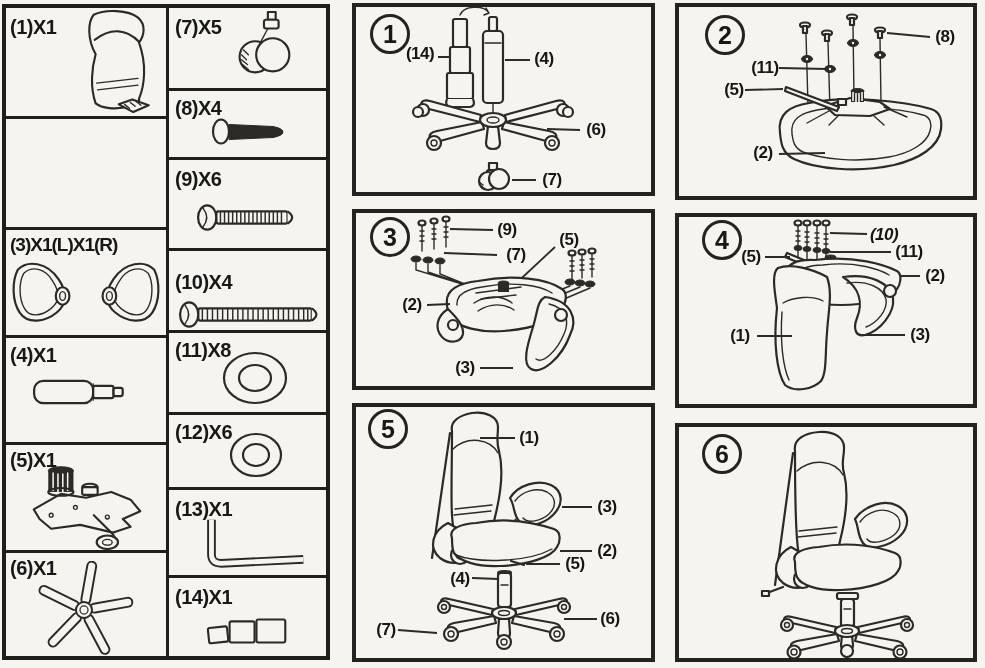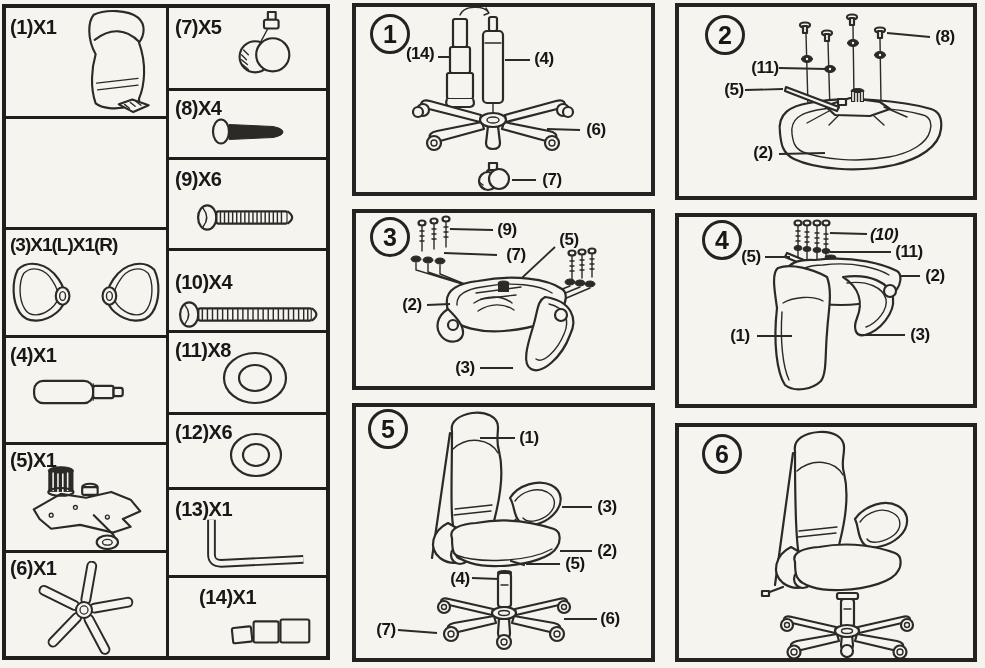--- a/index.html
+++ b/index.html
@@ -190,21 +190,21 @@
   </div>
 
   <div class="pcell" style="left:169px;top:490px;width:159px;height:85px;">
     <span class="plabel" style="left:6px;top:8px;">(13)X1</span>
     <svg class="psvg" style="left:22px;top:24px;" width="127" height="58" viewBox="0 0 125 60">
       <path d="M18,6 L18,42 Q18,51 28,51 L113,47" stroke="#2b2a27" stroke-width="9" fill="none" stroke-linecap="butt"></path>
       <path d="M18,6 L18,42 Q18,51 28,51 L113,47" stroke="#f5f4ef" stroke-width="5" fill="none" stroke-linecap="butt"></path>
     </svg>
   </div>
 
-  <div class="pcell" style="left:169px;top:578px;width:159px;height:80px;margin-left:24px;">
+  <div class="pcell" style="left:169px;top:578px;width:159px;height:80px;">
     <span class="plabel" style="left:6px;top:8px;">(14)X1</span>
     <svg class="psvg" style="left:28px;top:28px;" width="118" height="48" viewBox="0 0 115 50">
       <rect class="lnf" x="8" y="22" width="20" height="16" rx="2" transform="rotate(-6 18 30)"></rect>
       <rect class="lnf" x="30" y="16" width="26" height="22" rx="2"></rect>
       <rect class="lnf" x="58" y="14" width="30" height="24" rx="2"></rect>
     </svg>
   </div>
 
   <div class="panel" style="left:352px;top:3px;width:303px;height:193px;">
     <div class="stepnum" style="left:14px;top:7px;">

